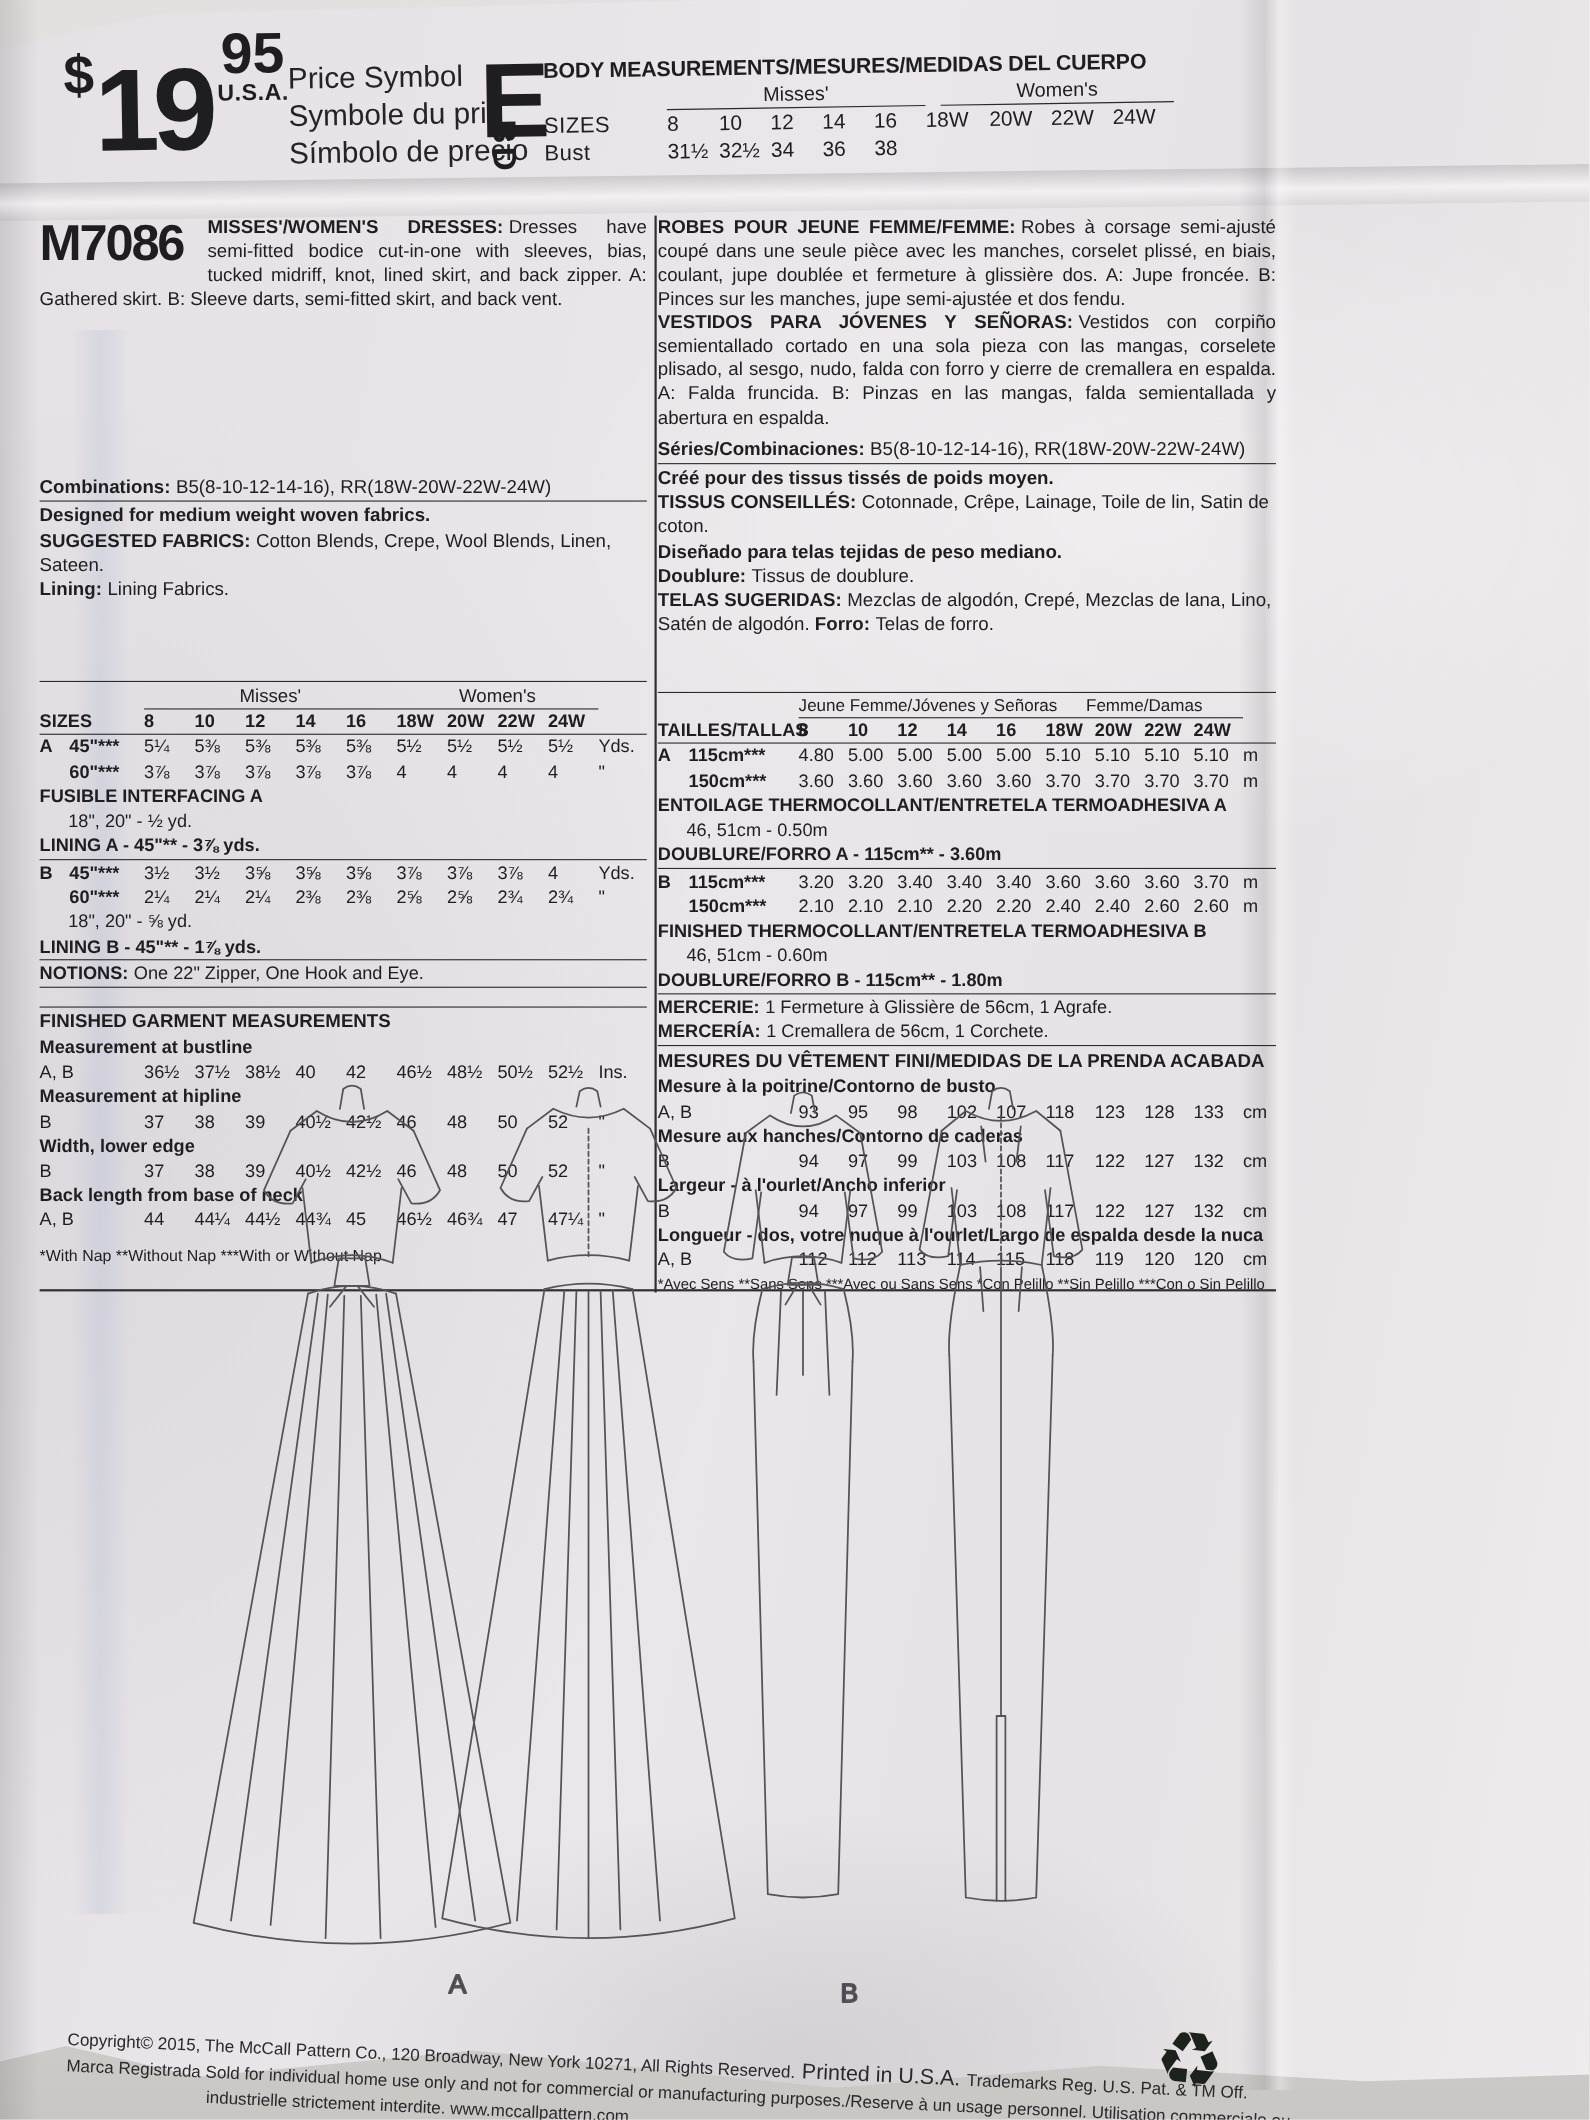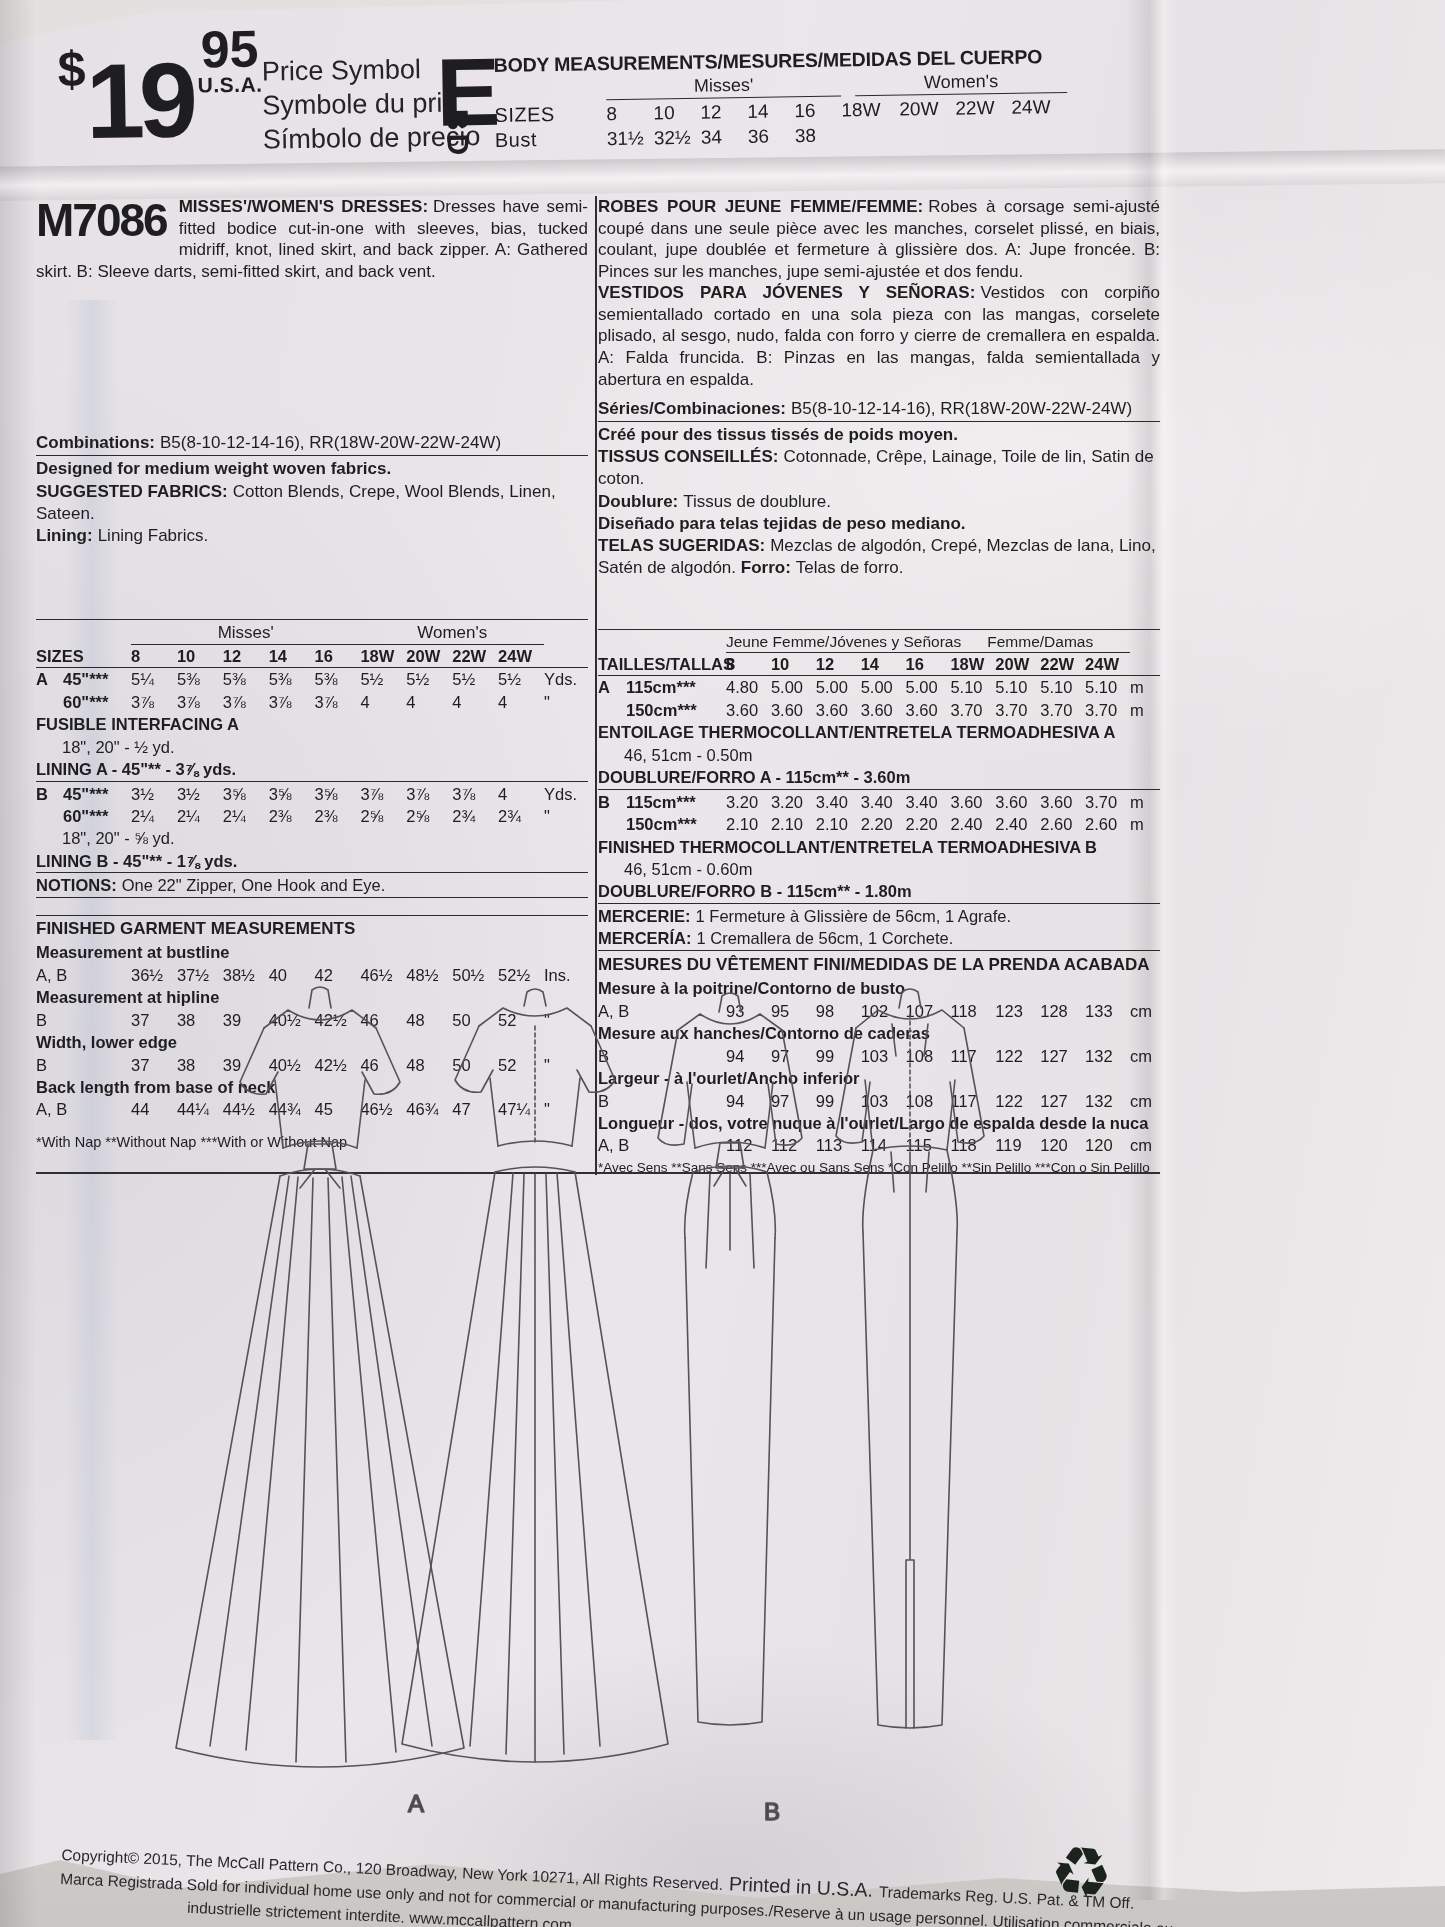--- a/index.html
+++ b/index.html
@@ -49,21 +49,21 @@
   .bm-grid .lbl1{font-size:20px;font-weight:400;letter-spacing:0.5px;}
   .bm-grid .cell{font-size:19px;padding-top:3px;}
   .bm-row2 .cell:nth-child(n+7){padding-left:10px;}
 
   
   .panel{position:absolute;left:36px;top:196px;width:1124px;display:flex;align-items:stretch;}
   .col-left{width:552px;flex:none;padding-right:7px;}
   .col-right{flex:1;border-left:2px solid #2f2e31;padding-left:1px;}
   p{margin:0;}
   .desc{font-size:17px;line-height:1.27;text-align:justify;}
-  .m-num{float:left;font-size:46px;font-weight:800;letter-spacing:-2px;line-height:0.85;margin:5px 12px 2px 0;}
+  .m-num{float:left;font-size:46px;font-weight:800;letter-spacing:-2px;line-height:0.85;margin:5px 22px 2px 0;}
   b,.bold{font-weight:700;}
   .lbl{margin-right:5px;}
   .line{font-size:17px;line-height:1.3;}
   .u-line{border-bottom:1.7px solid #2a2a2a;padding-bottom:1px;margin-bottom:2px;}
 
   
   .tbl{border-top:1.7px solid #2a2a2a;padding-top:1px;font-size:16.5px;}
   .t-row{display:grid;align-items:baseline;line-height:1.36;}
   .tbl-yardage .t-row,.tbl-finished .t-row{grid-template-columns:27px 68px repeat(9,1fr) 44px;}
   .tbl-metric .t-row,.tbl-mesures .t-row{grid-template-columns:28px 100px repeat(9,1fr) 30px;}
@@ -325,22 +325,22 @@
       <div class="desc">
         <b class="lbl">ROBES POUR JEUNE FEMME/FEMME:</b><span>Robes à corsage semi-ajusté coupé dans une seule pièce avec les manches, corselet plissé, en biais, coulant, jupe doublée et fermeture à glissière dos. A: Jupe froncée. B: Pinces sur les manches, jupe semi-ajustée et dos fendu.</span>
       </div>
       <div class="desc">
         <b class="lbl">VESTIDOS PARA JÓVENES Y SEÑORAS:</b><span>Vestidos con corpiño semientallado cortado en una sola pieza con las mangas, corselete plisado, al sesgo, nudo, falda con forro y cierre de cremallera en espalda. A: Falda fruncida. B: Pinzas en las mangas, falda semientallada y abertura en espalda.</span>
       </div>
       <div class="spacer-d"></div>
       <p class="line u-line"><b class="lbl">Séries/Combinaciones:</b><span>B5(8-10-12-14-16), RR(18W-20W-22W-24W)</span></p>
       <p class="line bold">Créé pour des tissus tissés de poids moyen.</p>
       <p class="line"><b class="lbl">TISSUS CONSEILLÉS:</b><span>Cotonnade, Crêpe, Lainage, Toile de lin, Satin de coton.</span></p>
+      <p class="line bold">Diseñado para telas tejidas de peso mediano.</p>
       <p class="line"><b class="lbl">Doublure:</b><span>Tissus de doublure.</span></p>
-      <p class="line bold">Diseñado para telas tejidas de peso mediano.</p>
       <p class="line"><b class="lbl">TELAS SUGERIDAS:</b><span>Mezclas de algodón, Crepé, Mezclas de lana, Lino, Satén de algodón.</span> <b class="lbl">Forro:</b><span>Telas de forro.</span></p>
       <div class="spacer-e"></div>
 
       <div class="tbl tbl-metric">
         <div class="t-row t-group">
           <span class="gm" style="font-size:15.5px;white-space:nowrap;">Jeune Femme/Jóvenes y Señoras</span>
           <span class="gw" style="font-size:15.5px;white-space:nowrap;">Femme/Damas</span>
         </div>
         <div class="t-row t-sizes">
           <span class="szl" style="white-space:nowrap;">TAILLES/TALLAS</span>

